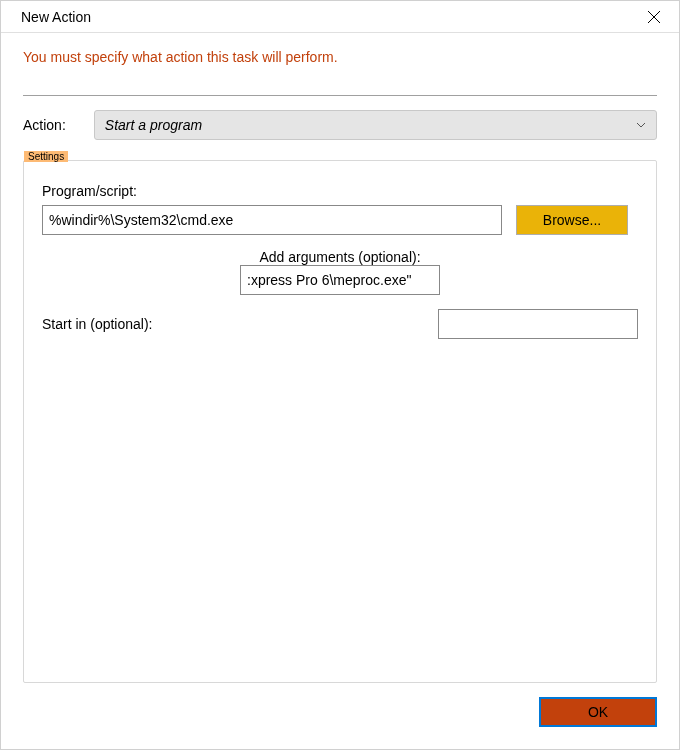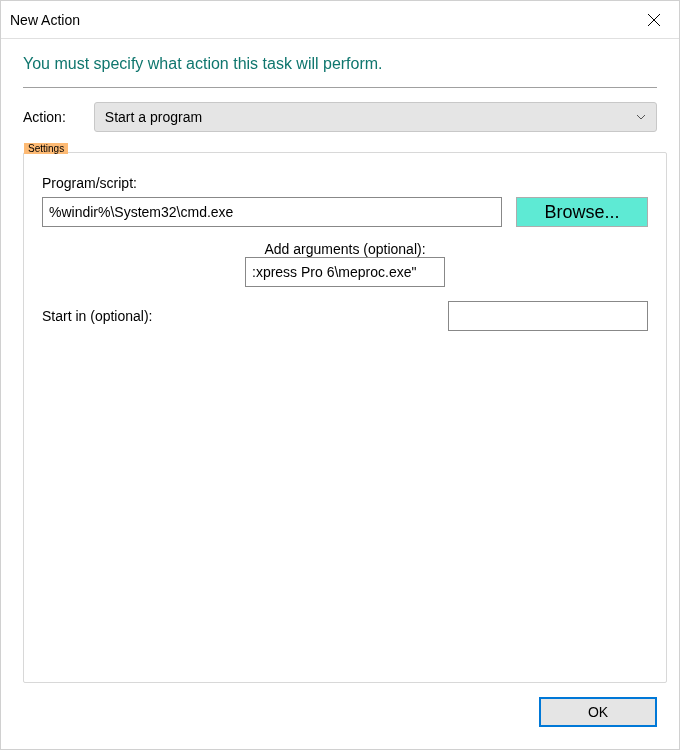--- a/index.html
+++ b/index.html
@@ -17,25 +17,25 @@
       overflow: hidden;
     }
     .dialog {
       width: 100%;
       height: 100%;
       border: 1px solid #d0d0d0;
       display: flex;
       flex-direction: column;
     }
     .titlebar {
-      height: 38px;
-      display: flex;
-      align-items: center;
-      justify-content: space-between;
-      padding-left: 9px;
+      height: 32px;
+      display: flex;
+      align-items: center;
+      justify-content: space-between;
+      padding-left: 20px;
       border-bottom: 1px solid #e0e0e0;
     }
     .titlebar-title {
       font-size: 14px;
     }
     .close-btn {
       width: 50px;
       height: 38px;
       display: flex;
       align-items: center;
@@ -48,23 +48,23 @@
       stroke: #000;
       stroke-width: 1;
     }
     .content {
       flex: 1;
       padding: 16px 22px 0 22px;
       display: flex;
       flex-direction: column;
     }
     .instruction {
-      font-size: 16px;
-      margin-bottom: 14px;
-      color: #0f766e;
+      font-size: 14px;
+      margin-bottom: 30px;
+      color: #c2410c;
     }
     .divider {
       height: 1px;
       background: #a0a0a0;
       margin-bottom: 14px;
       box-shadow: 0 1px 0 #ffffff;
     }
     .action-row {
       display: flex;
       align-items: center;
@@ -79,20 +79,21 @@
       height: 30px;
       background: #e5e5e5;
       border: 1px solid #c8c8c8;
       border-radius: 3px;
       padding: 0 10px;
       display: flex;
       align-items: center;
       justify-content: space-between;
       cursor: pointer;
       font-size: 14px;
+      font-style: italic;
     }
     .chevron-down {
       width: 10px;
       height: 6px;
     }
     .groupbox {
       border: 1px solid #d8d8d8;
       border-radius: 2px;
       position: relative;
       padding: 22px 18px 18px 18px;
@@ -122,26 +123,26 @@
       border: 1px solid #888;
       background: #fff;
       padding: 0 6px;
       font-size: 14px;
       font-family: inherit;
     }
     .program-input {
       width: 460px;
     }
     .browse-btn {
-      width: 132px;
+      width: 112px;
       height: 30px;
       margin-left: 14px;
-      background: #5eead4;
+      background: #eab308;
       border: 1px solid #adadad;
-      font-size: 18px;
+      font-size: 14px;
       cursor: pointer;
       font-family: inherit;
     }
     .arg-row {
       display: flex;
       align-items: center;
       justify-content: space-between;
       margin-top: 14px;
       margin-bottom: 14px;
       flex-direction: column;
@@ -160,21 +161,21 @@
     }
     .button-row {
       display: flex;
       justify-content: flex-end;
       gap: 14px;
       padding: 0 22px 22px 22px;
     }
     .dialog-btn {
       width: 118px;
       height: 30px;
-      background: #e5e5e5;
+      background: #c2410c;
       border: 1px solid #adadad;
       font-size: 14px;
       cursor: pointer;
       font-family: inherit;
     }
     .dialog-btn.primary {
       border: 2px solid #0078d7;
     }
   </style>
 </head>

